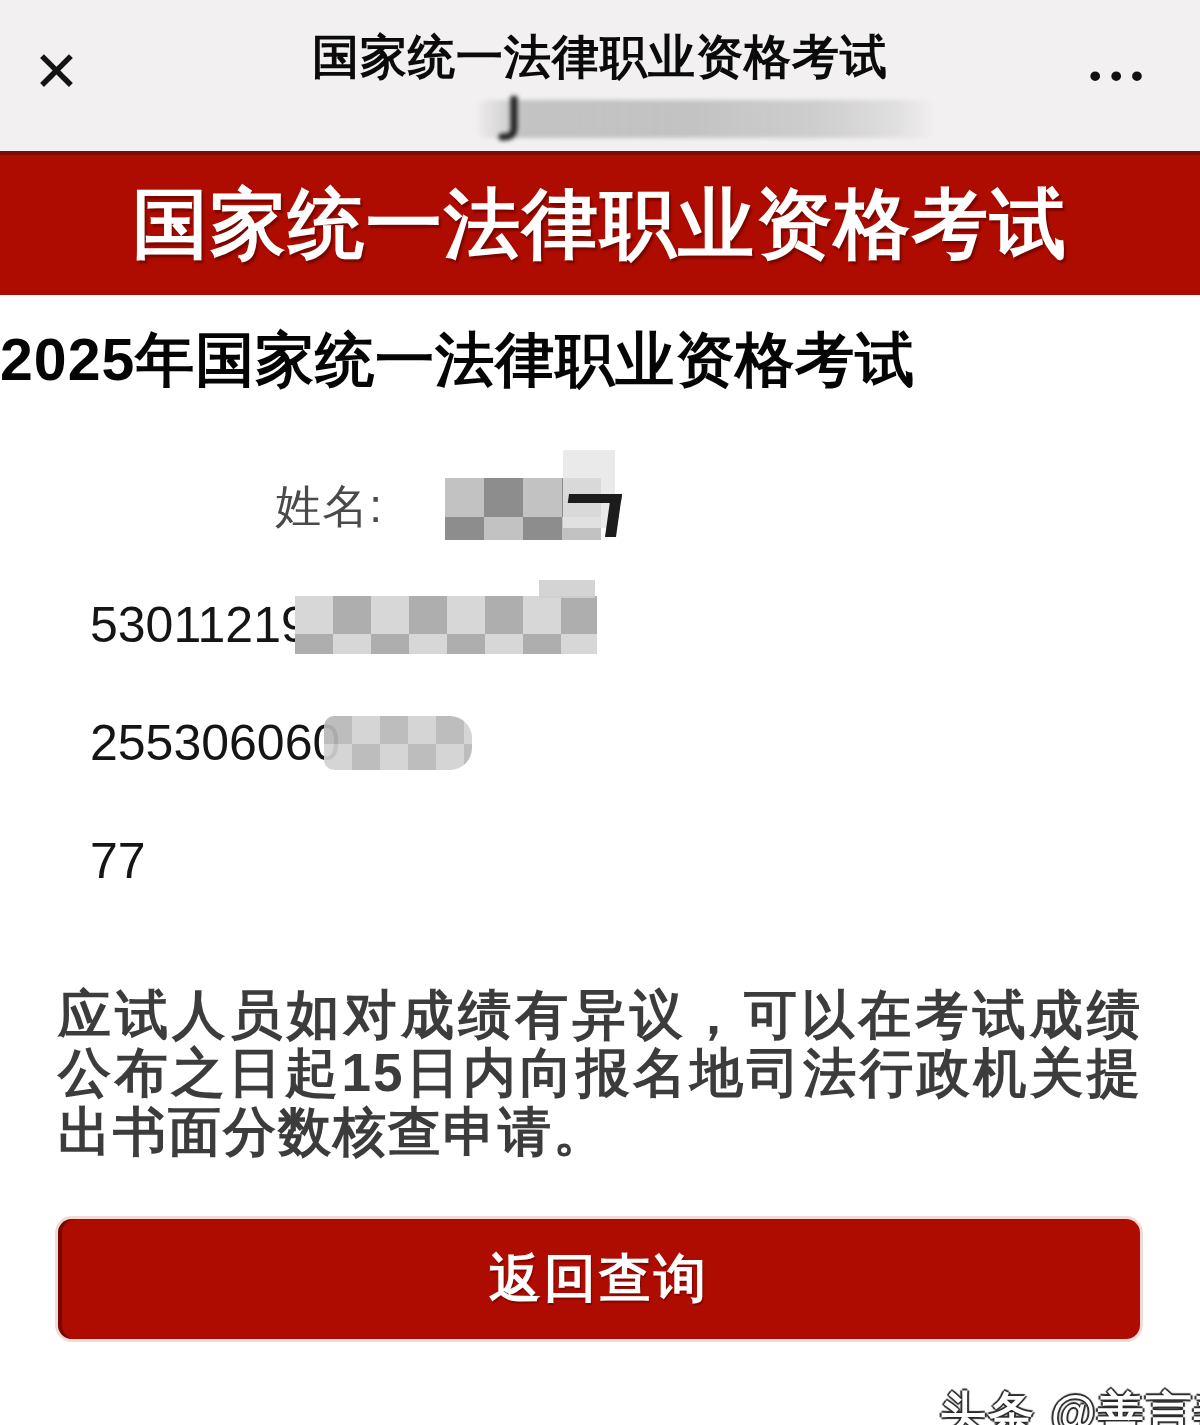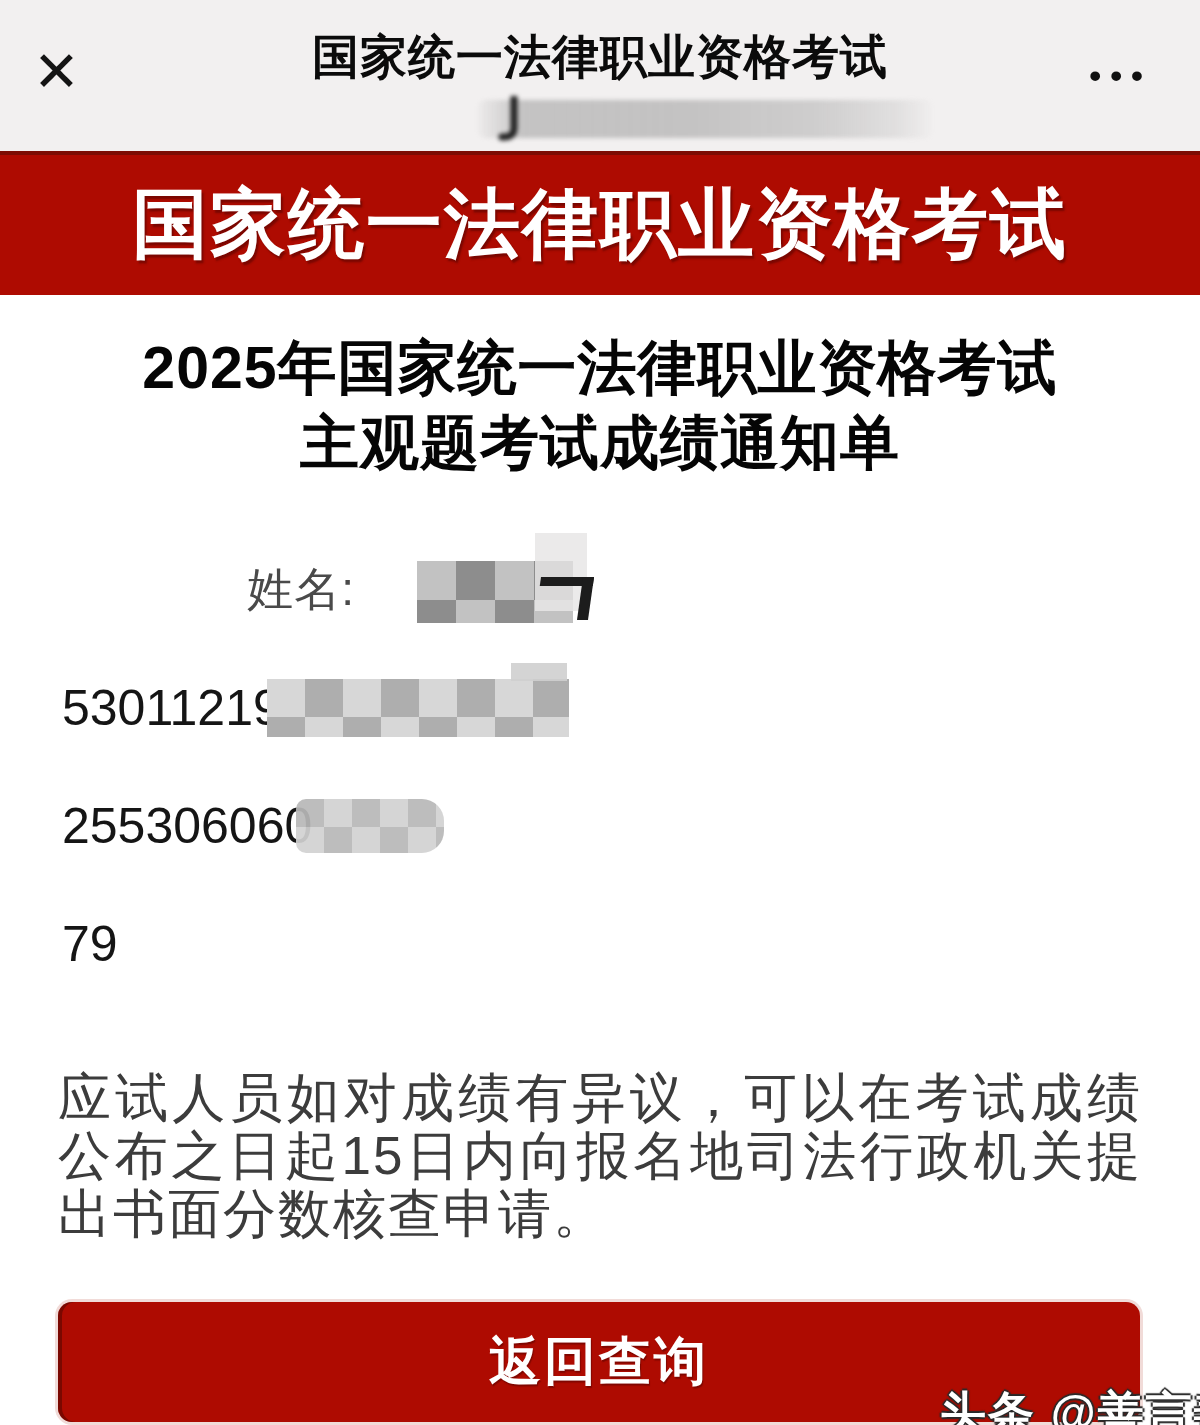--- a/index.html
+++ b/index.html
@@ -47,28 +47,28 @@
     display: flex; align-items: center; justify-content: center;
   }
   .banner h2 {
     color: #ffffff; font-size: 76px; font-weight: 800; letter-spacing: 2px;
     text-shadow: 2px 3px 2px rgba(60,0,0,0.45);
   }
 
   
   .content { position: absolute; top: 295px; left: 0; width: 1200px; }
   .doc-title {
-    margin-top: 36px; text-align: center;
+    margin-top: 28px; 
     font-size: 59px; font-weight: 800; color: #050505; line-height: 1.27;
     letter-spacing: 1px;
   }
 
   .fields { margin-top: 80px; }
   .row {
-    display: flex; align-items: center; height: 58px; margin-bottom: 60px;
+    display: flex; align-items: center; height: 58px; margin-bottom: 60px; padding-left: 28px;
   }
   .label {
     width: 355px; text-align: right;
     font-size: 46px; color: #4a4a4a; letter-spacing: 1px;
   }
   .value {
     margin-left: 62px; font-size: 50px; color: #151515;
     display: flex; align-items: center; position: relative;
   }
 
@@ -103,21 +103,21 @@
     border-radius: 10px 22px 22px 10px;
     background:
       repeating-conic-gradient(rgba(255,255,255,0.25) 0% 25%, rgba(0,0,0,0.06) 0% 50%),
       #c3c3c3;
     background-size: 56px 56px, auto;
     opacity: 0.92;
   }
 
   .disclaimer {
     margin: 96px 58px 0 58px;
-    font-size: 53px; font-weight: 400; color: #3c3c3c;
+    font-size: 53px; font-weight: 700; color: #3c3c3c;
     line-height: 1.1; letter-spacing: 2px; text-align: justify;
   }
 
   .back-btn {
     display: block; margin: 58px 0 0 58px; width: 1082px; height: 120px;
     background: #ae0b01; border: none; border-radius: 14px;
     color: #ffffff; font-size: 52px; font-weight: 800; letter-spacing: 3px;
     font-family: inherit; cursor: pointer;
     box-shadow: inset 4px 0 0 rgba(60,5,0,0.45), 0 0 0 3px rgba(240,215,212,0.9);
     text-shadow: 1px 2px 1px rgba(60,0,0,0.4);
@@ -149,21 +149,20 @@
   </header>
 
   <div class="banner">
     <h2>国家统一法律职业资格考试</h2>
   </div>
 
   <main class="content">
 
     <h3 class="doc-title">
       <span>2025年国家统一法律职业资格考试</span><br>
-      <span>主观题考试成绩通知单</span>
     </h3>
 
     <div class="fields">
 
       <div class="row">
         <span class="label">姓名:</span>
         <span class="value">
             <span class="mosaic name-mosaic"></span>
           </span>
       </div>
@@ -176,21 +175,21 @@
       </div>
 
       <div class="row">
         <span class="value">
             <span>255306060</span>
             <span class="mosaic ticket-mosaic"></span>
           </span>
       </div>
 
       <div class="row">
-        <span class="value">79</span>
+        <span class="value">77</span>
       </div>
 
     </div>
 
     <p class="disclaimer">应试人员如对成绩有异议，可以在考试成绩公布之日起15日内向报名地司法行政机关提出书面分数核查申请。</p>
 
     <button class="back-btn">返回查询</button>
 
   </main>
 

